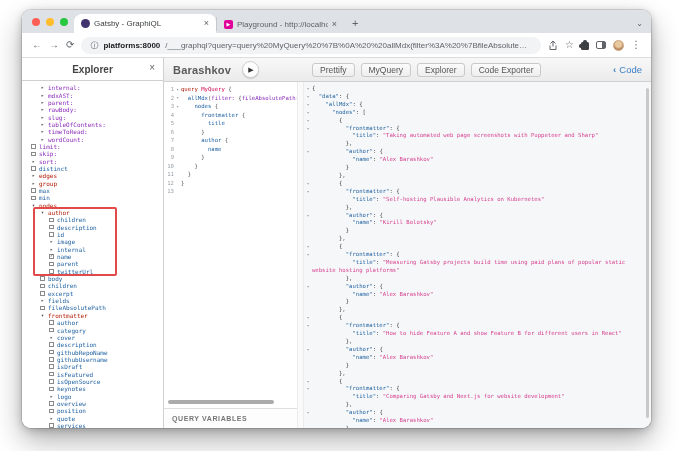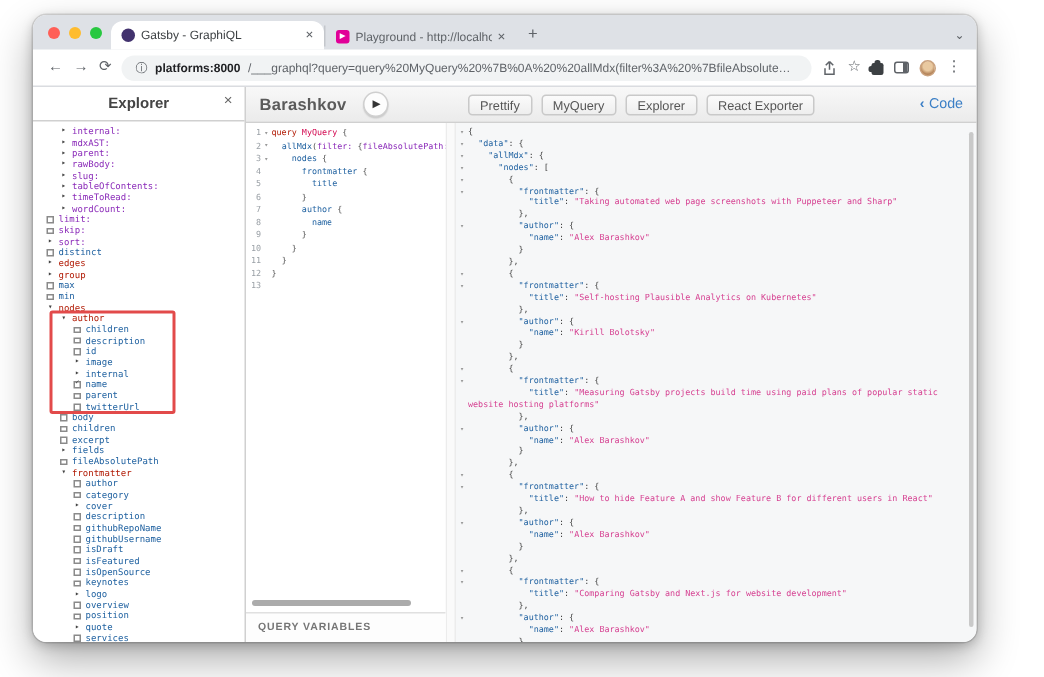--- a/index.html
+++ b/index.html
@@ -434,21 +434,21 @@
       <div class="main">
         <div class="gtoolbar">
           <span class="glogo">Barashkov</span>
           <button class="exec">
             <span class="play">▶</span>
           </button>
           <div class="tbtns" id="tbtns">
               <button class="tbtn">Prettify</button>
               <button class="tbtn">MyQuery</button>
               <button class="tbtn">Explorer</button>
-              <button class="tbtn">React Exporter</button>
+              <button class="tbtn">Code Exporter</button>
             </div>
           <div class="docs">
             <span class="chev">‹</span>
             <span>Code</span>
           </div>
         </div>
 
         <div class="content">
           <div class="editor">
             <div class="codewrap" id="code">

